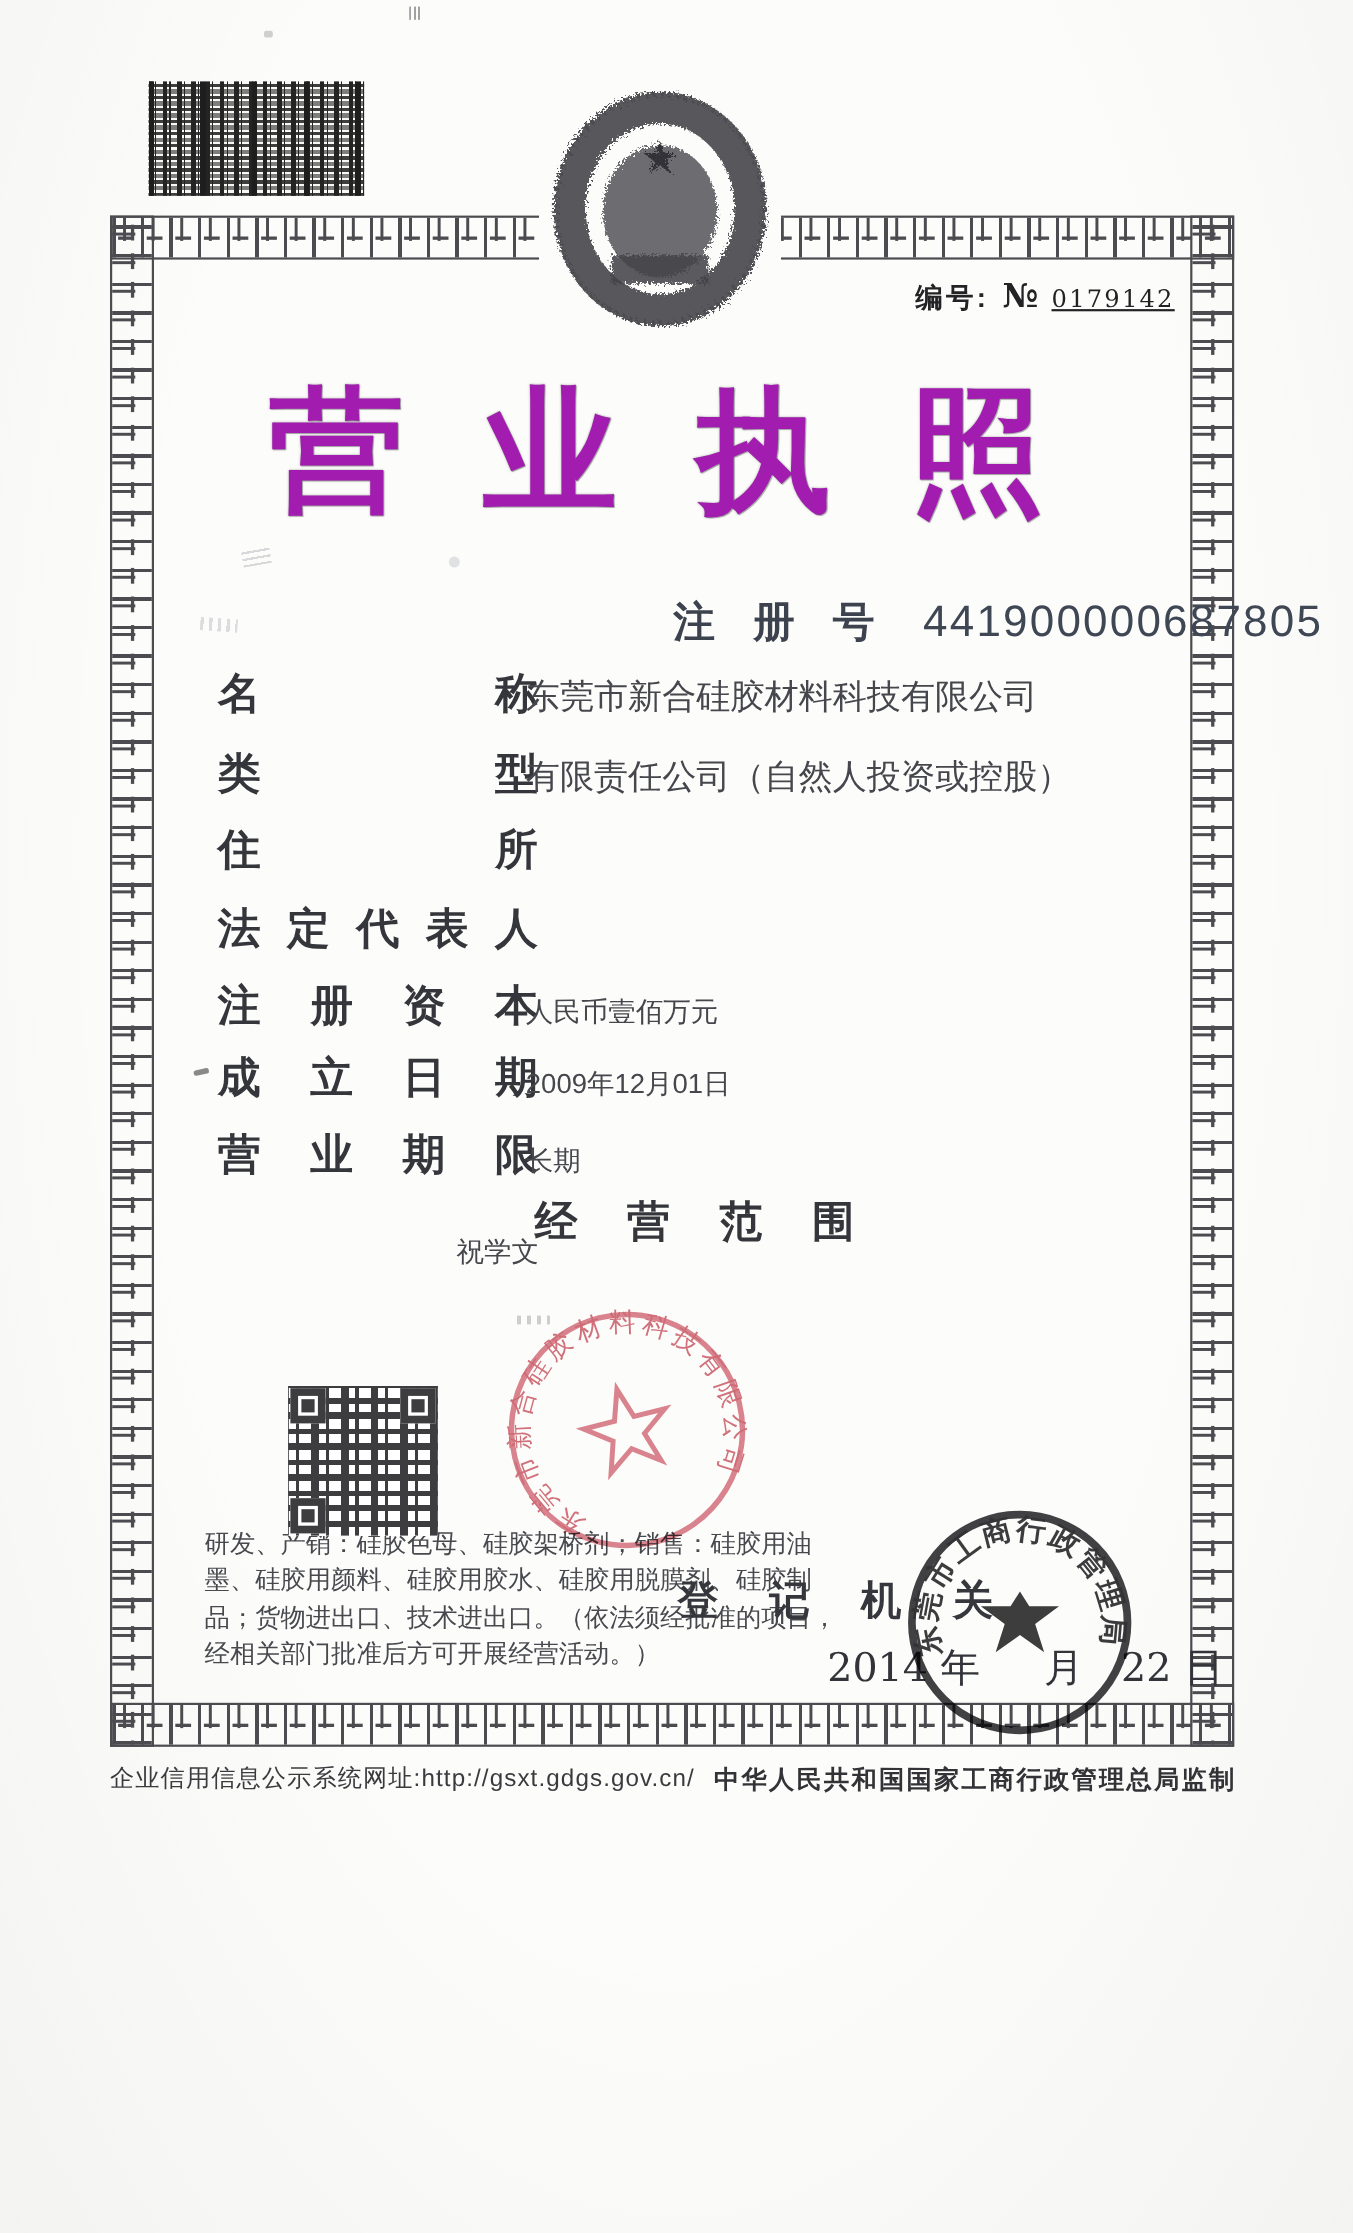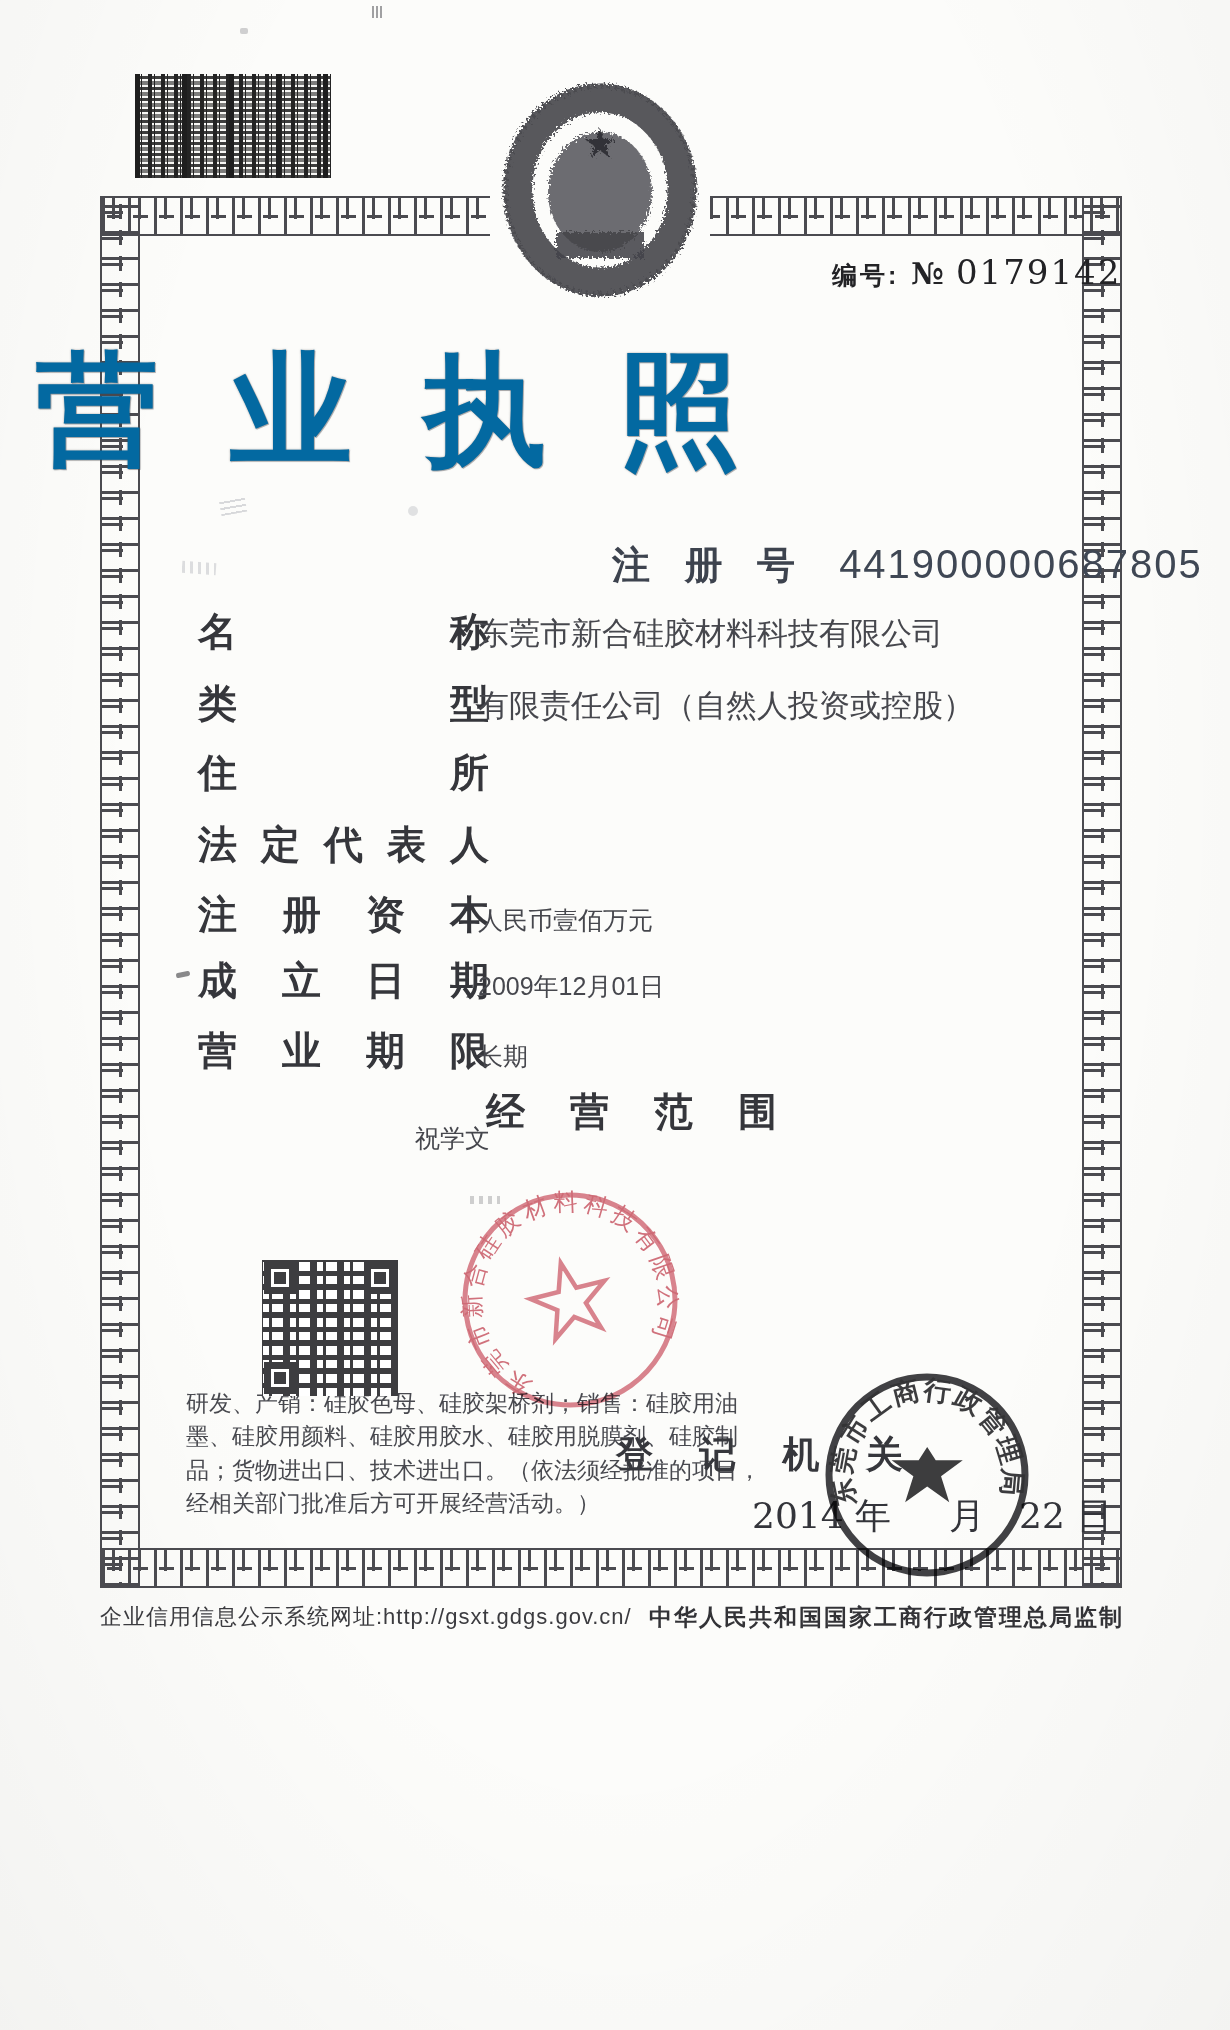--- a/index.html
+++ b/index.html
@@ -40,25 +40,25 @@
     background-image:
       repeating-linear-gradient(90deg, #1e1e1e 0 5px, transparent 5px 47px),
       repeating-linear-gradient(90deg, #242424 0 4px, transparent 4px 6px, #242424 6px 7px, transparent 7px 13px),
       repeating-linear-gradient(0deg, rgba(30,30,30,.85) 0 3px, rgba(252,252,250,.55) 3px 5px, rgba(30,30,30,.55) 5px 9px, rgba(252,252,250,.6) 9px 11px);
   }
   .emblem { position:absolute; left:500px; top:82px; width:200px; height:218px; z-index:3; }
 
   .serial-line { position:absolute; left:832px; top:252px; z-index:2; display:flex; align-items:baseline; gap:12px; color:#232326; }
   .serial-label { font-size:25px; font-weight:bold; letter-spacing:3px; }
   .serial-symbol { font-size:30px; font-weight:bold; font-family:"DejaVu Serif", serif; }
-  .serial-number { font-size:34px; font-family:"DejaVu Serif", serif; letter-spacing:2px; }
+  .serial-number { font-size:22px; font-family:"DejaVu Serif", serif; letter-spacing:2px;text-decoration:underline; }
 
   .title {
-    position:absolute; left:0; top:330px; width:100%; text-align:left; z-index:2;
-    font-size:122px; font-weight:900; color:#0369a1;
+    position:absolute; left:0; top:330px; width:100%; text-align:center; z-index:2;
+    font-size:122px; font-weight:900; color:#a21caf;
     letter-spacing:72px; margin-right:-72px; text-indent:36px;
     text-shadow:0 0 2px rgba(70,70,75,.55), 1px 1px 0 rgba(70,70,75,.35);
     font-family:Liberation Serif, serif;
   }
 
   .reg-line { position:absolute; left:612px; top:540px; z-index:2; display:flex; align-items:baseline; gap:32px; }
   .reg-label { font-size:38px; color:#3d434e; letter-spacing:12px; font-weight:600; }
   .reg-value { font-size:40px; color:#3f4754; font-family:Liberation Sans, sans-serif; letter-spacing:2px; }
 
   

